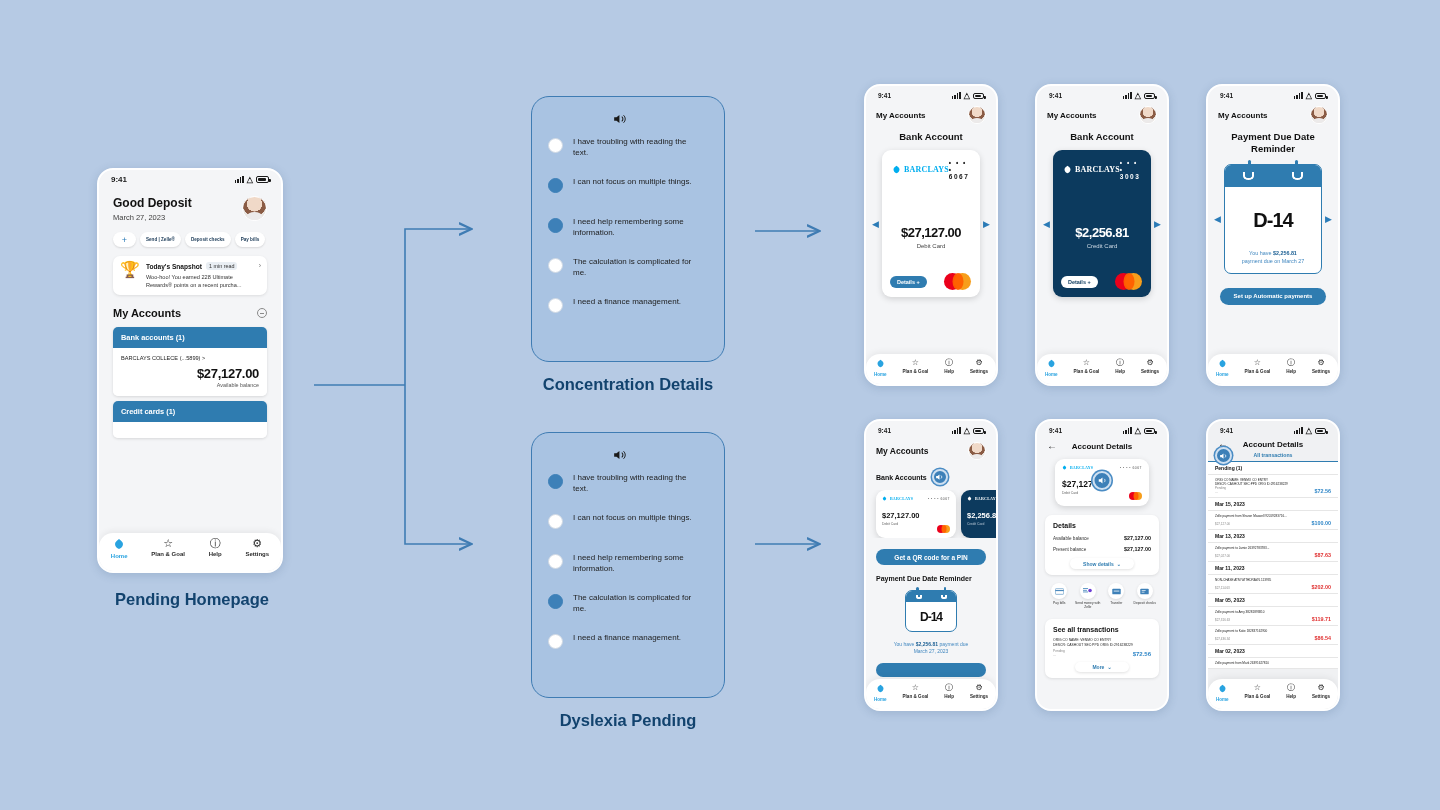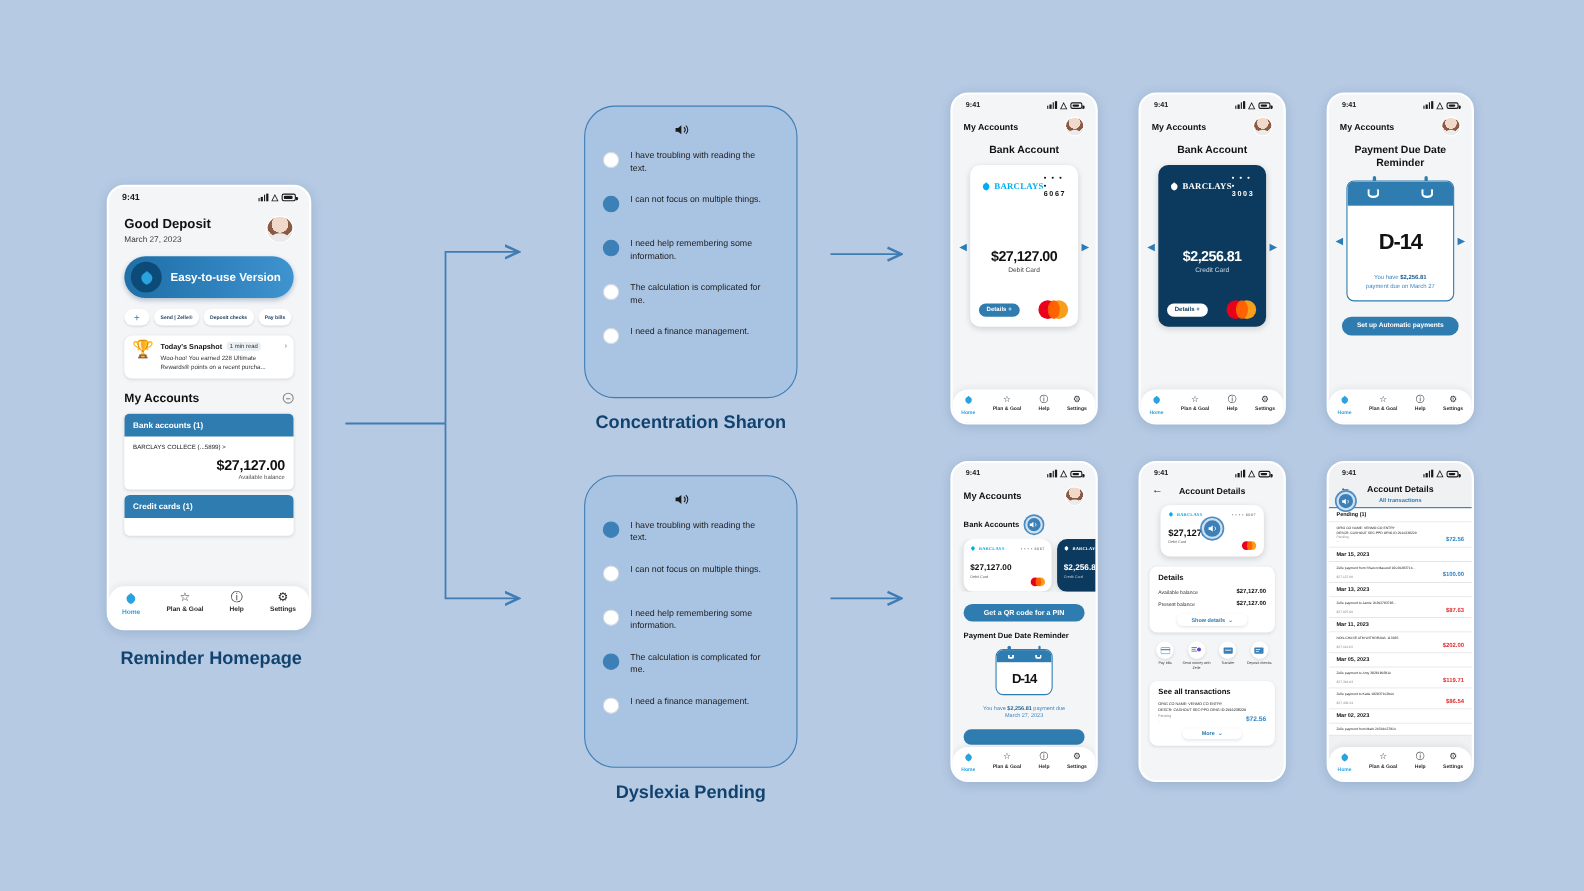--- a/index.html
+++ b/index.html
@@ -107,21 +107,21 @@
   .acct-card { margin-top: 8px; border-radius: 5px; overflow:hidden; box-shadow:0 1px 3px rgba(0,0,0,.12);}
   .acct-hdr { background:#2f7cb0; color:#fff; font-size:7.4px; font-weight:bold; padding:6px 8px;}
   .acct-body { background:#fff; padding: 7px 8px 8px 8px; }
   .acct-name { font-size:5.6px; color:#222; }
   .acct-amt { font-size: 13px; font-weight: bold; color:#111; text-align:right; margin-top:5px; letter-spacing:-.3px;}
   .acct-sub { font-size:5.4px; color:#555; text-align:right; margin-top:1px;}
 
   
   .qpanel {
     position: absolute; background: #a9c3e2;
-    border: 1.5px solid #3f7cb3; border-radius: 28px;
+    border: 1.5px solid #3f7cb3; border-radius: 18px;
     padding: 14px 32px 10px 16px;
   }
   #panel-concentration { left: 531px; top: 96px; width: 194px; height: 266px; }
   #panel-dyslexia      { left: 531px; top: 432px; width: 194px; height: 266px; }
   .speaker-wrap { text-align:center; margin-bottom: 8px; }
   .q-list { display:flex; flex-direction: column; }
   .q-item { display:flex; align-items: flex-start; gap: 10px; height: 40px; }
   .radio { width: 15px; height: 15px; border-radius: 50%; background:#fff; border:1px solid #cfd8e3; flex: 0 0 auto; margin-top:1px;}
   .radio.sel { background:#3d80b8; border-color:#3d80b8; }
   .q-text { font-size: 8px; color:#1d1d1d; line-height: 1.35; }
@@ -221,28 +221,20 @@
     </div>
     <div class="hp-pad">
       <div class="greet-row">
         <div>
           <div class="greet-title">Good Deposit</div>
           <div class="greet-date">March 27, 2023</div>
         </div>
         <div class="avatar" style="width:25px;height:25px"></div>
       </div>
 
-      <div class="easy-btn">
-        <span class="easy-circle">
-          <svg width="15" height="15" viewBox="0 0 24 24">
-              <path d="M12 2C9 5 4 7 4 12c0 5 4 9 8 10 4-1 8-5 8-10 0-5-5-7-8-10z" fill="#29a3e0"></path>
-            </svg>
-        </span>
-        <span>Easy-to-use Version</span>
-      </div>
 
       <div class="quick-row">
         <div class="chip plus">+</div>
         <div class="chip">Send | Zelle®</div>
         <div class="chip">Deposit checks</div>
         <div class="chip">Pay bills</div>
       </div>
 
       <div class="snapshot">
         <div style="font-size:16px;line-height:1">🏆</div>
@@ -291,21 +283,21 @@
       <div class="tab">
         <span class="ic" style="font-size:11px">ⓘ</span>
         <span class="lbl">Help</span>
       </div>
       <div class="tab">
         <span class="ic" style="font-size:11px">⚙</span>
         <span class="lbl">Settings</span>
       </div>
     </div>
   </div>
-  <div class="flow-label" style="left:97px; top:590px; width:190px;">Reminder Homepage</div>
+  <div class="flow-label" style="left:97px; top:590px; width:190px;">Pending Homepage</div>
 
   <div class="qpanel" id="panel-concentration">
     <div class="speaker-wrap">
       <svg width="14" height="12" viewBox="0 0 24 20">
           <path d="M2 7h4l5-4v14l-5-4H2z" fill="#1a1a1a"></path>
           <path d="M15 6a5 5 0 010 8" stroke="#1a1a1a" stroke-width="1.8" fill="none"></path>
           <path d="M18 3.5a8.5 8.5 0 010 13" stroke="#1a1a1a" stroke-width="1.6" fill="none"></path>
         </svg>
     </div>
     <div class="q-list">
@@ -324,21 +316,21 @@
       <div class="q-item">
         <span class="radio"></span>
         <span class="q-text">The calculation is complicated for me.</span>
       </div>
       <div class="q-item">
         <span class="radio"></span>
         <span class="q-text">I need a finance management.</span>
       </div>
     </div>
   </div>
-  <div class="flow-label" style="left:521px; top:375px; width:214px;">Concentration Sharon</div>
+  <div class="flow-label" style="left:521px; top:375px; width:214px;">Concentration Details</div>
 
   <div class="qpanel" id="panel-dyslexia">
     <div class="speaker-wrap">
       <svg width="14" height="12" viewBox="0 0 24 20">
           <path d="M2 7h4l5-4v14l-5-4H2z" fill="#1a1a1a"></path>
           <path d="M15 6a5 5 0 010 8" stroke="#1a1a1a" stroke-width="1.8" fill="none"></path>
           <path d="M18 3.5a8.5 8.5 0 010 13" stroke="#1a1a1a" stroke-width="1.6" fill="none"></path>
         </svg>
     </div>
     <div class="q-list">

